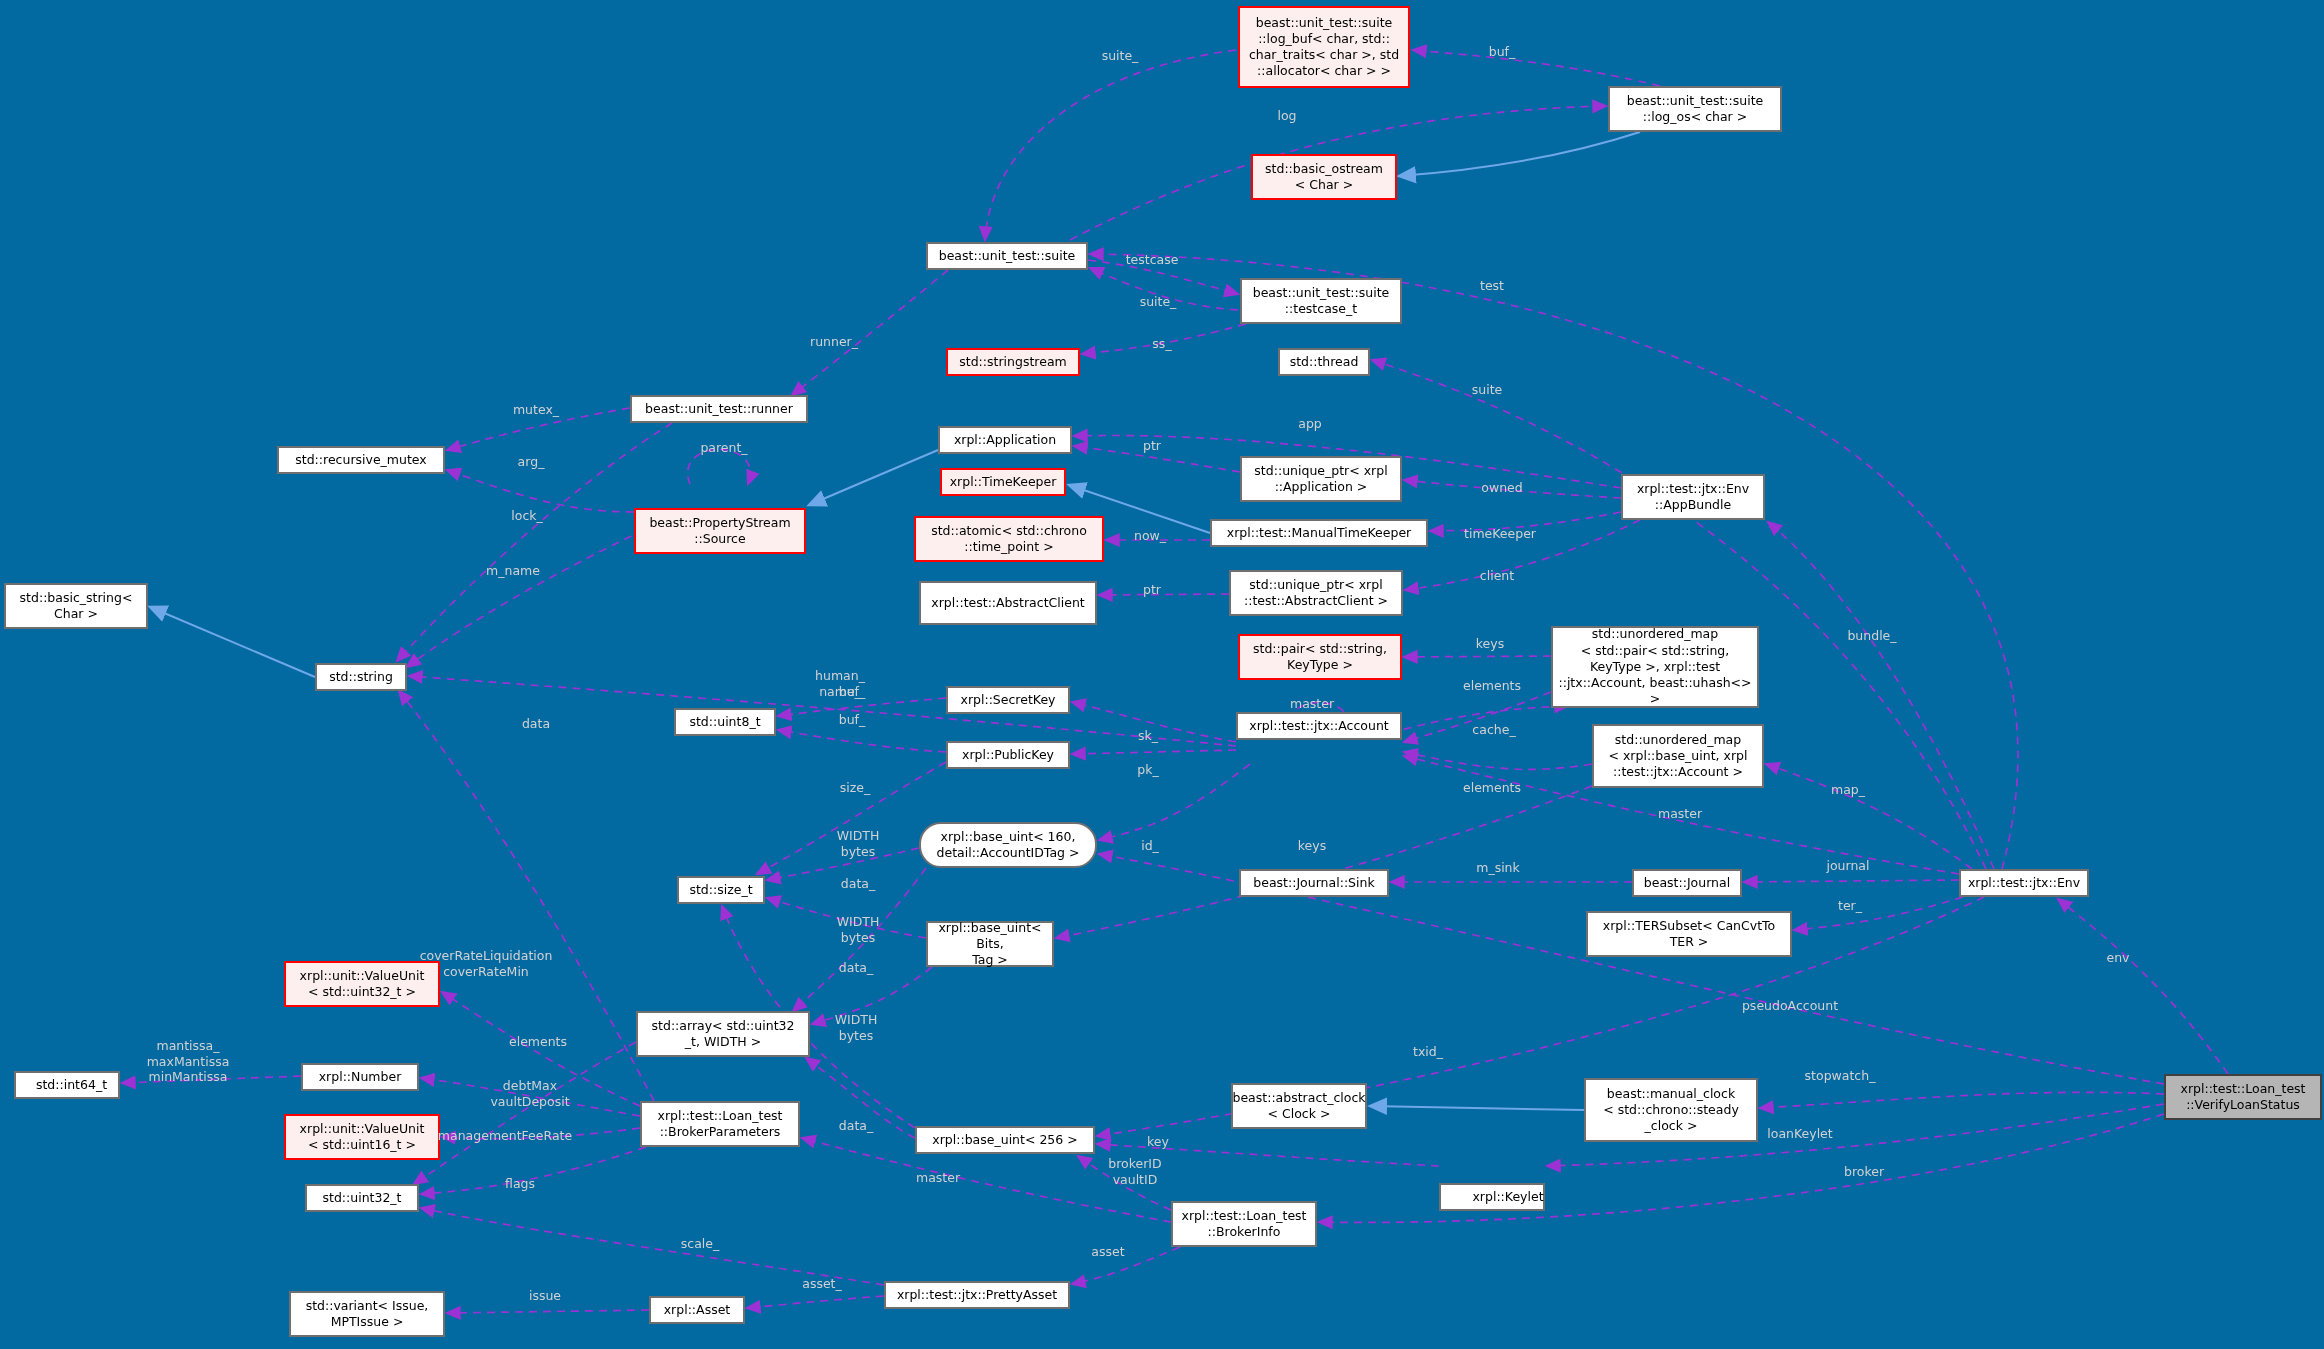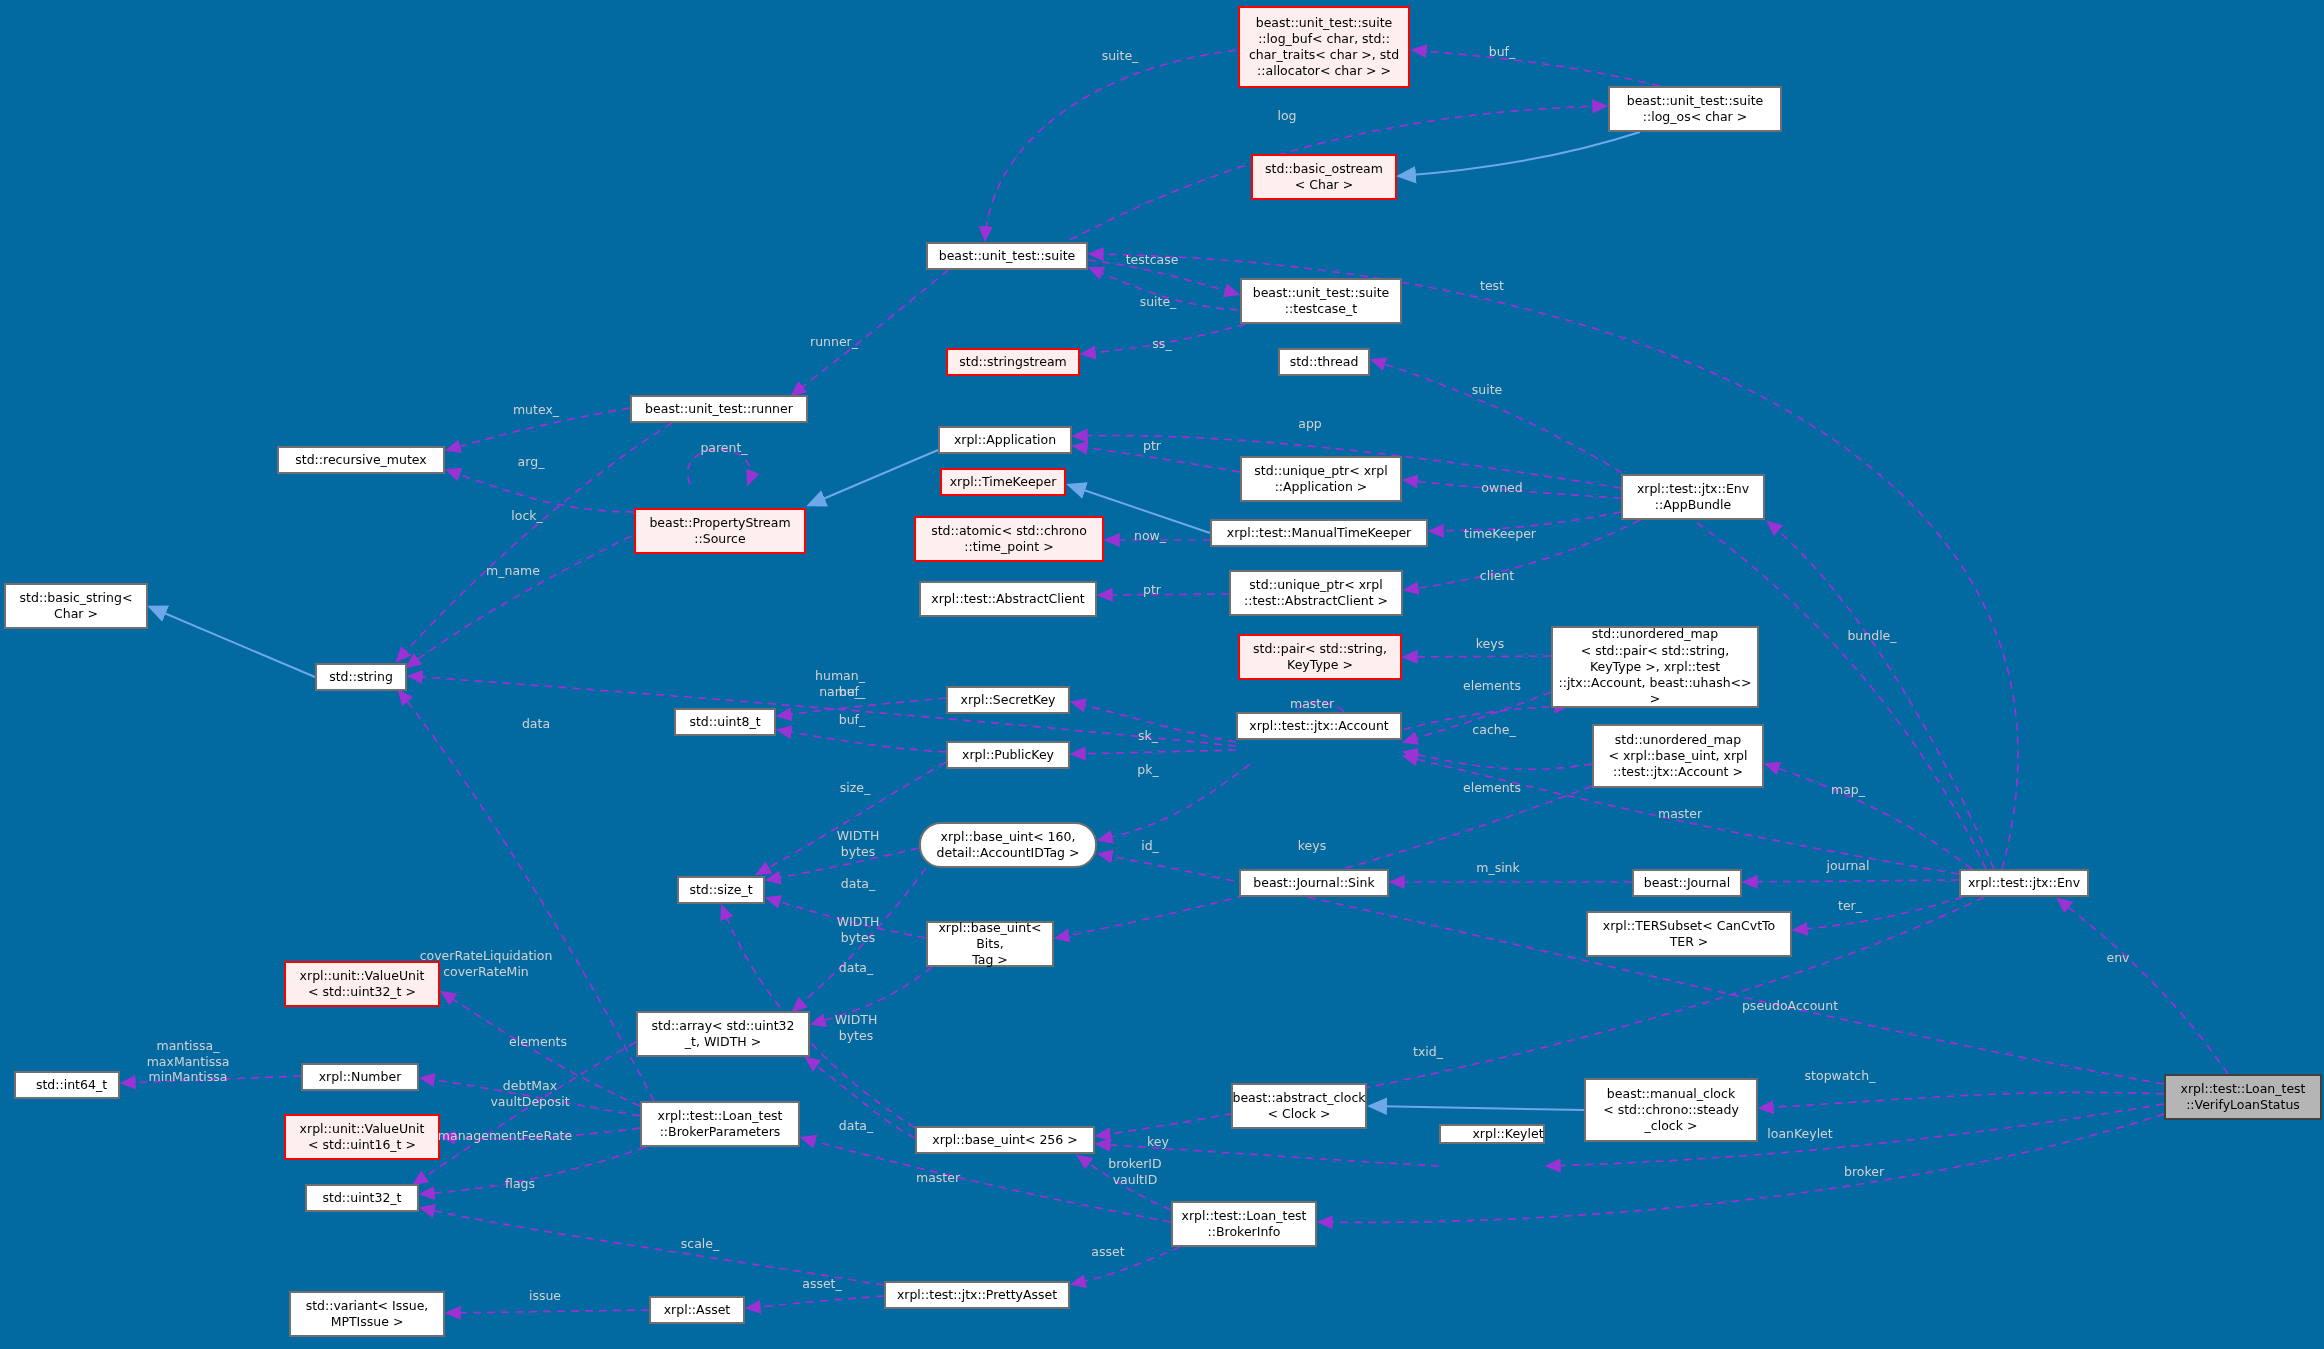--- a/index.html
+++ b/index.html
@@ -125,21 +125,21 @@
       <div class="node plain" style="left: 1240px; top: 456px; width: 162px; height: 46px;">std::unique_ptr&lt; xrpl
 ::Application &gt;</div>
       <div class="node plain" style="left: 1621px; top: 474px; width: 144px; height: 46px;">xrpl::test::jtx::Env
 ::AppBundle</div>
       <div class="node plain" style="left: 277px; top: 446px; width: 168px; height: 28px;">std::recursive_mutex</div>
       <div class="node hl" style="left: 634px; top: 508px; width: 172px; height: 46px;">beast::PropertyStream
 ::Source</div>
       <div class="node hl" style="left: 914px; top: 516px; width: 190px; height: 46px;">std::atomic&lt; std::chrono
 ::time_point &gt;</div>
       <div class="node plain" style="left: 1210px; top: 519px; width: 218px; height: 28px;">xrpl::test::ManualTimeKeeper</div>
-      <div class="node plain" style="left: 919px; top: 581px; width: 178px; height: 36px;">xrpl::test::AbstractClient</div>
+      <div class="node plain" style="left: 919px; top: 581px; width: 178px; height: 44px;">xrpl::test::AbstractClient</div>
       <div class="node plain" style="left: 1229px; top: 570px; width: 174px; height: 46px;">std::unique_ptr&lt; xrpl
 ::test::AbstractClient &gt;</div>
       <div class="node plain" style="left: 4px; top: 583px; width: 144px; height: 46px;">std::basic_string&lt;
 Char &gt;</div>
       <div class="node plain" style="left: 315px; top: 663px; width: 92px; height: 28px;">std::string</div>
       <div class="node hl" style="left: 1238px; top: 634px; width: 164px; height: 46px;">std::pair&lt; std::string,
 KeyType &gt;</div>
       <div class="node plain" style="left: 1551px; top: 626px; width: 208px; height: 82px;">std::unordered_map
 &lt; std::pair&lt; std::string,
 KeyType &gt;, xrpl::test
@@ -171,21 +171,21 @@
       <div class="node plain" style="left: 636px; top: 1011px; width: 174px; height: 46px;">std::array&lt; std::uint32
 _t, WIDTH &gt;</div>
       <div class="node plain" style="left: 640px; top: 1101px; width: 160px; height: 46px;">xrpl::test::Loan_test
 ::BrokerParameters</div>
       <div class="node plain" style="left: 915px; top: 1126px; width: 180px; height: 28px;">xrpl::base_uint&lt; 256 &gt;</div>
       <div class="node plain" style="left: 1231px; top: 1083px; width: 136px; height: 46px;">beast::abstract_clock
 &lt; Clock &gt;</div>
       <div class="node plain" style="left: 1584px; top: 1078px; width: 174px; height: 64px;">beast::manual_clock
 &lt; std::chrono::steady
 _clock &gt;</div>
-      <div class="node plain" style="left: 1439px; top: 1124px; width: 106px; height: 20px; padding-left: 36px;">xrpl::Keylet</div>
+      <div class="node plain" style="left: 1439px; top: 1183px; width: 106px; height: 28px; padding-left: 36px;">xrpl::Keylet</div>
       <div class="node plain" style="left: 1171px; top: 1201px; width: 146px; height: 46px;">xrpl::test::Loan_test
 ::BrokerInfo</div>
       <div class="node plain" style="left: 884px; top: 1281px; width: 186px; height: 28px;">xrpl::test::jtx::PrettyAsset</div>
       <div class="node plain" style="left: 649px; top: 1296px; width: 96px; height: 28px;">xrpl::Asset</div>
       <div class="node plain" style="left: 289px; top: 1291px; width: 156px; height: 46px;">std::variant&lt; Issue,
 MPTIssue &gt;</div>
       <div class="node main" style="left: 2164px; top: 1074px; width: 158px; height: 46px;">xrpl::test::Loan_test
 ::VerifyLoanStatus</div>
     </div>
   <div id="labels">

